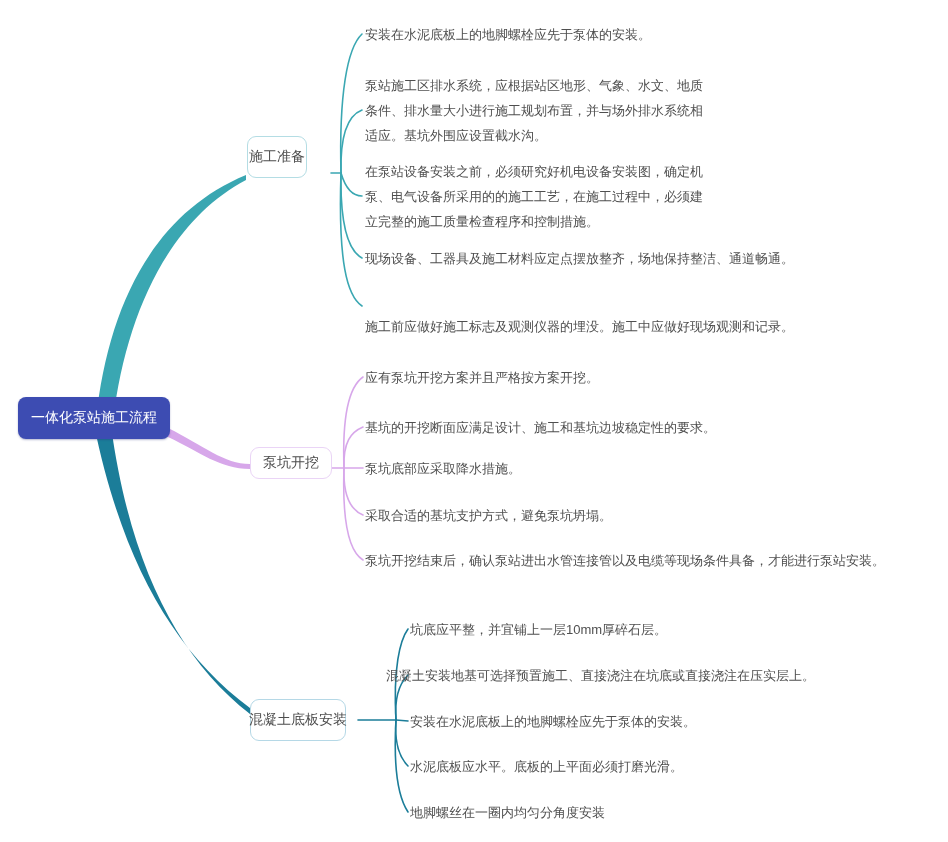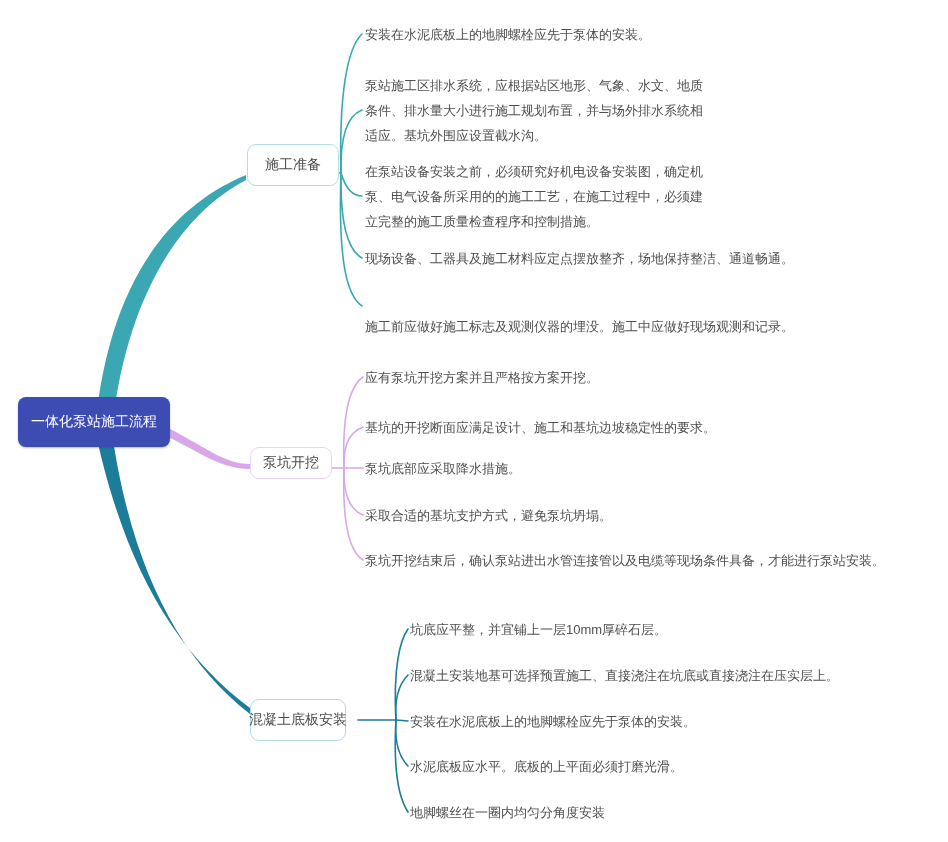--- a/index.html
+++ b/index.html
@@ -84,25 +84,25 @@
     <g fill="none" stroke-width="1.6" stroke-linecap="round" stroke="#1b7d99">
       <path d="M 358 720 L 396 720"></path>
       <path d="M 396 720 C 393 668 400 640 408 629"></path>
       <path d="M 396 720 C 394 694 402 681 408 675"></path>
       <path d="M 396 720 L 408 721"></path>
       <path d="M 396 720 C 394 747 402 760 408 766"></path>
       <path d="M 396 720 C 393 773 400 800 408 812"></path>
     </g>
   </svg>
 
-  <div class="node root" style="left: 18px; top: 397px; width: 152px; height: 50px; background-color: rgb(61, 76, 178);" title="一体化泵站施工流程">
+  <div class="node root" style="left: 18px; top: 397px; width: 152px; height: 42px; background-color: rgb(61, 76, 178);" title="一体化泵站施工流程">
     <span>一体化泵站施工流程</span>
   </div>
 
-  <div class="node" style="left: 247px; top: 144px; width: 92px; height: 42px; border-color: rgb(180, 221, 228);">
+  <div class="node" style="left: 247px; top: 136px; width: 60px; height: 42px; border-color: rgb(180, 221, 228);">
     <span>施工准备</span>
   </div>
   <div class="node" style="left: 250px; top: 447px; width: 82px; height: 32px; border-color: rgb(234, 212, 246);">
     <span>泵坑开挖</span>
   </div>
   <div class="node" style="left: 250px; top: 699px; width: 96px; height: 42px; border-color: rgb(181, 216, 230);">
     <span>混凝土底板安装</span>
   </div>
 
   <div class="leaf" style="left:365px; top:34px;">安装在水泥底板上的地脚螺栓应先于泵体的安装。</div>
@@ -115,18 +115,18 @@
   <div class="leaf" style="left:365px; top:258px;">现场设备、工器具及施工材料应定点摆放整齐，场地保持整洁、通道畅通。</div>
   <div class="leaf" style="left:365px; top:306px;margin-top:20px;">施工前应做好施工标志及观测仪器的埋没。施工中应做好现场观测和记录。</div>
 
   <div class="leaf" style="left:365px; top:377px;">应有泵坑开挖方案并且严格按方案开挖。</div>
   <div class="leaf" style="left:365px; top:427px;">基坑的开挖断面应满足设计、施工和基坑边坡稳定性的要求。</div>
   <div class="leaf" style="left:365px; top:468px;">泵坑底部应采取降水措施。</div>
   <div class="leaf" style="left:365px; top:515px;">采取合适的基坑支护方式，避免泵坑坍塌。</div>
   <div class="leaf" style="left:365px; top:560px;">泵坑开挖结束后，确认泵站进出水管连接管以及电缆等现场条件具备，才能进行泵站安装。</div>
 
   <div class="leaf" style="left:410px; top:629px;">坑底应平整，并宜铺上一层10mm厚碎石层。</div>
-  <div class="leaf" style="left:410px; top:675px;">混凝土安装地基可选择预置施工、直接浇注在坑底或直接浇注在压实层上。</div>
+  <div class="leaf" style="left:386px; top:675px;">混凝土安装地基可选择预置施工、直接浇注在坑底或直接浇注在压实层上。</div>
   <div class="leaf" style="left:410px; top:721px;">安装在水泥底板上的地脚螺栓应先于泵体的安装。</div>
   <div class="leaf" style="left:410px; top:766px;">水泥底板应水平。底板的上平面必须打磨光滑。</div>
   <div class="leaf" style="left:410px; top:812px;">地脚螺丝在一圈内均匀分角度安装</div>
 
 </div>
 
 </body></html>

